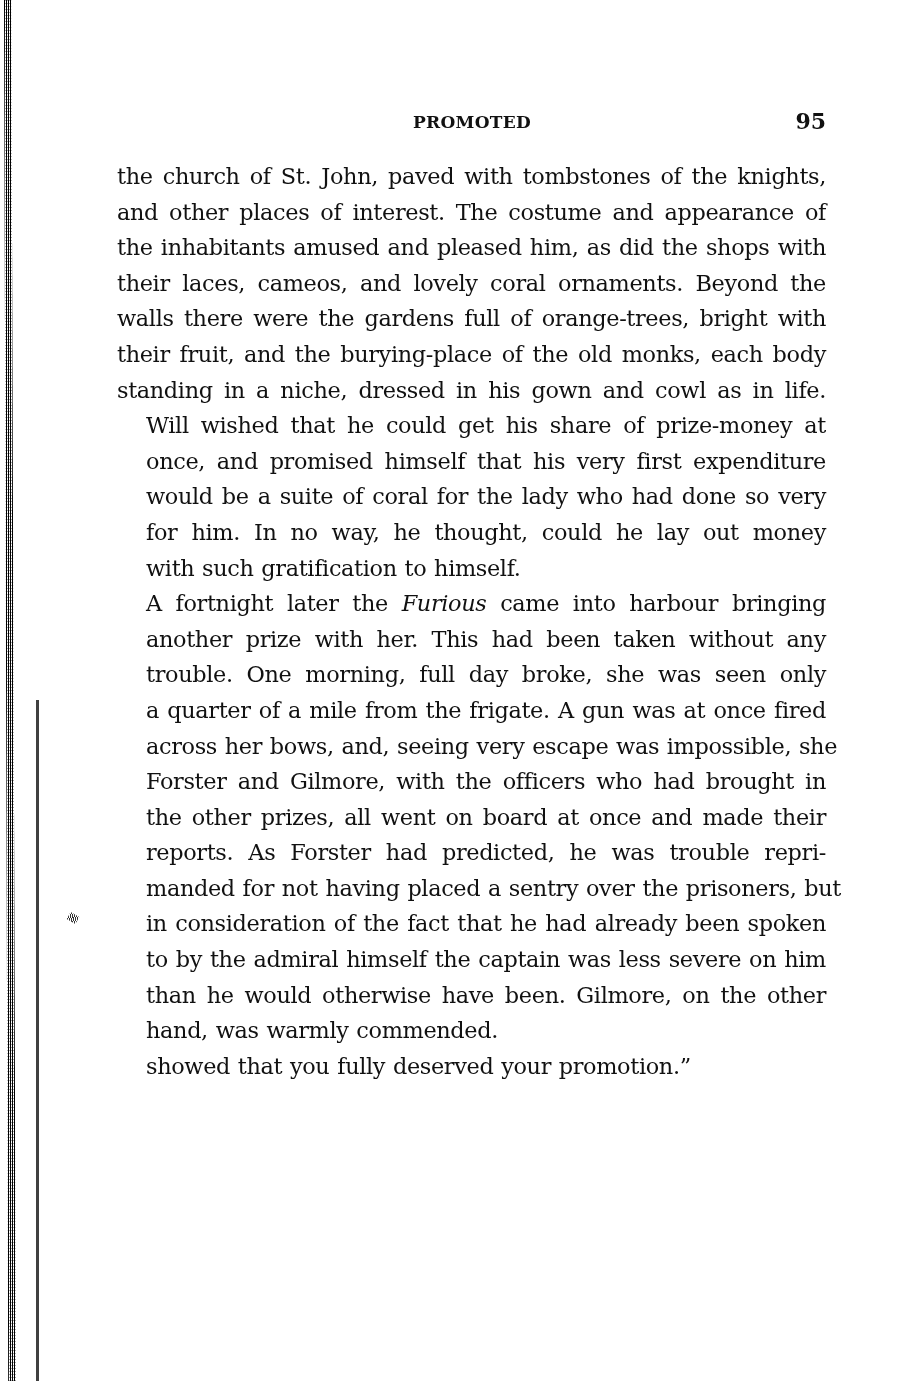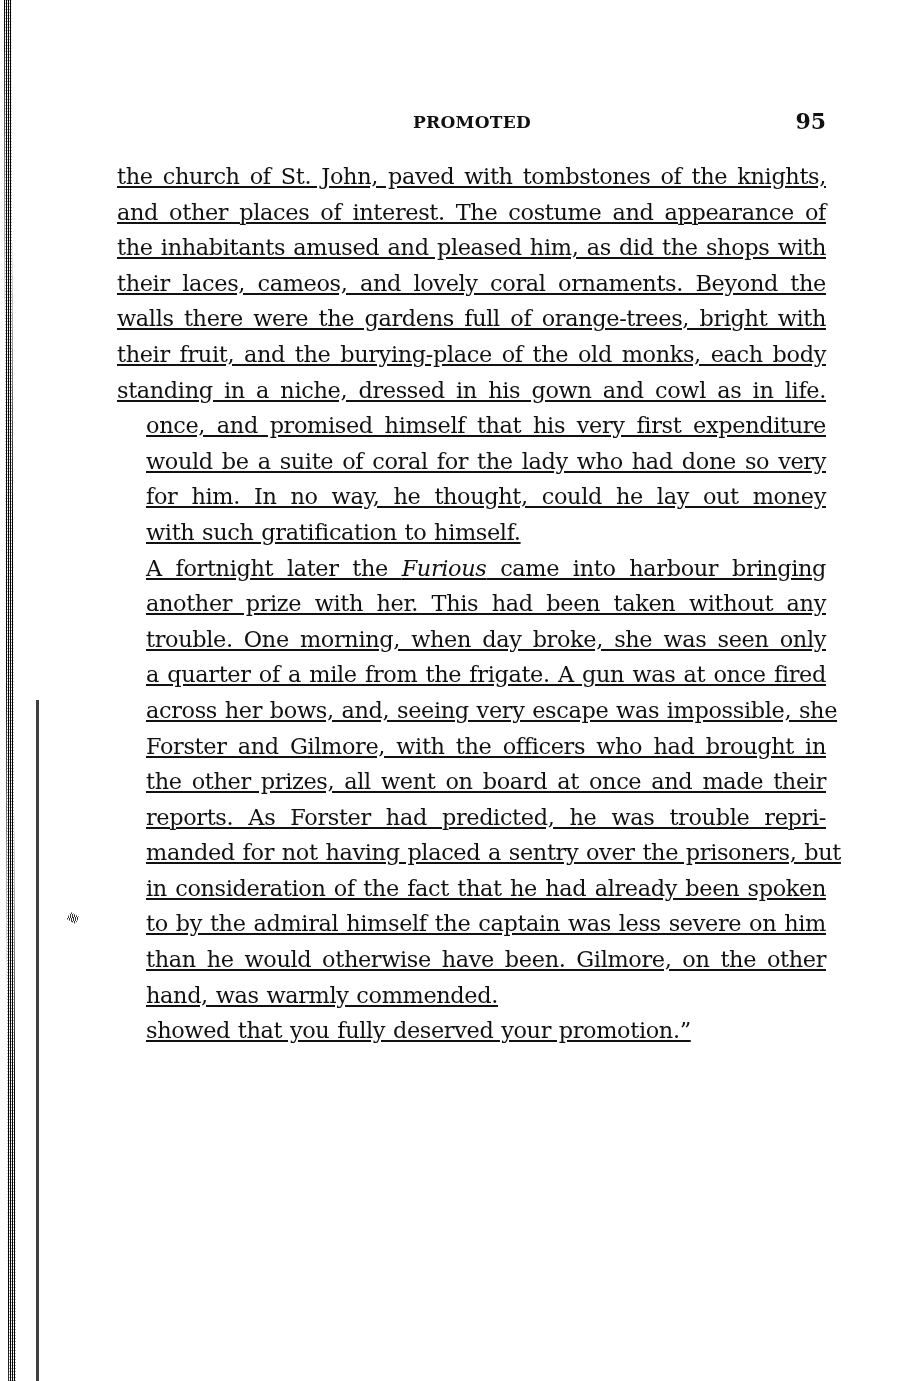--- a/index.html
+++ b/index.html
@@ -81,21 +81,20 @@
       left: 0;
       width: 709px;
       font-size: 22.4px;
       line-height: 35.6px;
       text-align: justify;
       letter-spacing: -0.35px;
       word-spacing: 1px;
     }
     .para {
       margin: 0;
-      text-decoration: underline;
     }
     .para.indent {
       text-indent: 29px;
     }
     .line {
       display: block;
       text-align: justify;
       text-align-last: justify;
       white-space: nowrap;
       overflow: visible;
@@ -124,29 +123,30 @@
     <p class="para">
       <span class="line">the church of St. John, paved with tombstones of the knights,</span>
       <span class="line">and other places of interest.  The costume and appearance of</span>
       <span class="line">the inhabitants amused and pleased him, as did the shops with</span>
       <span class="line">their laces, cameos, and lovely coral ornaments.  Beyond the</span>
       <span class="line">walls there were the gardens full of orange-trees, bright with</span>
       <span class="line">their fruit, and the burying-place of the old monks, each body</span>
       <span class="line">standing in a niche, dressed in his gown and cowl as in life.</span>
     </p>
     <p class="para indent">
+      <span class="line" style="text-indent:29px">Will wished that he could get his share of prize-money at</span>
       <span class="line">once, and promised himself that his very first expenditure</span>
       <span class="line">would be a suite of coral for the lady who had done so very</span>
       <span class="line">for him.  In no way, he thought, could he lay out money</span>
       <span class="line last">with such gratification to himself.</span>
     </p>
     <p class="para indent">
       <span class="line" style="text-indent:29px"><span>A fortnight later the </span><span class="ital">Furious</span><span> came into harbour bringing</span></span>
       <span class="line">another prize with her.  This had been taken without any</span>
-      <span class="line">trouble.  One morning, when day broke, she was seen only</span>
+      <span class="line">trouble.  One morning, full day broke, she was seen only</span>
       <span class="line">a quarter of a mile from the frigate.  A gun was at once fired</span>
       <span class="line">across her bows, and, seeing very escape was impossible, she</span>
     </p>
     <p class="para indent">
       <span class="line" style="text-indent:29px">Forster and Gilmore, with the officers who had brought in</span>
       <span class="line">the other prizes, all went on board at once and made their</span>
       <span class="line">reports.  As Forster had predicted, he was trouble repri-</span>
       <span class="line">manded for not having placed a sentry over the prisoners, but</span>
       <span class="line">in consideration of the fact that he had already been spoken</span>
       <span class="line">to by the admiral himself the captain was less severe on him</span>

